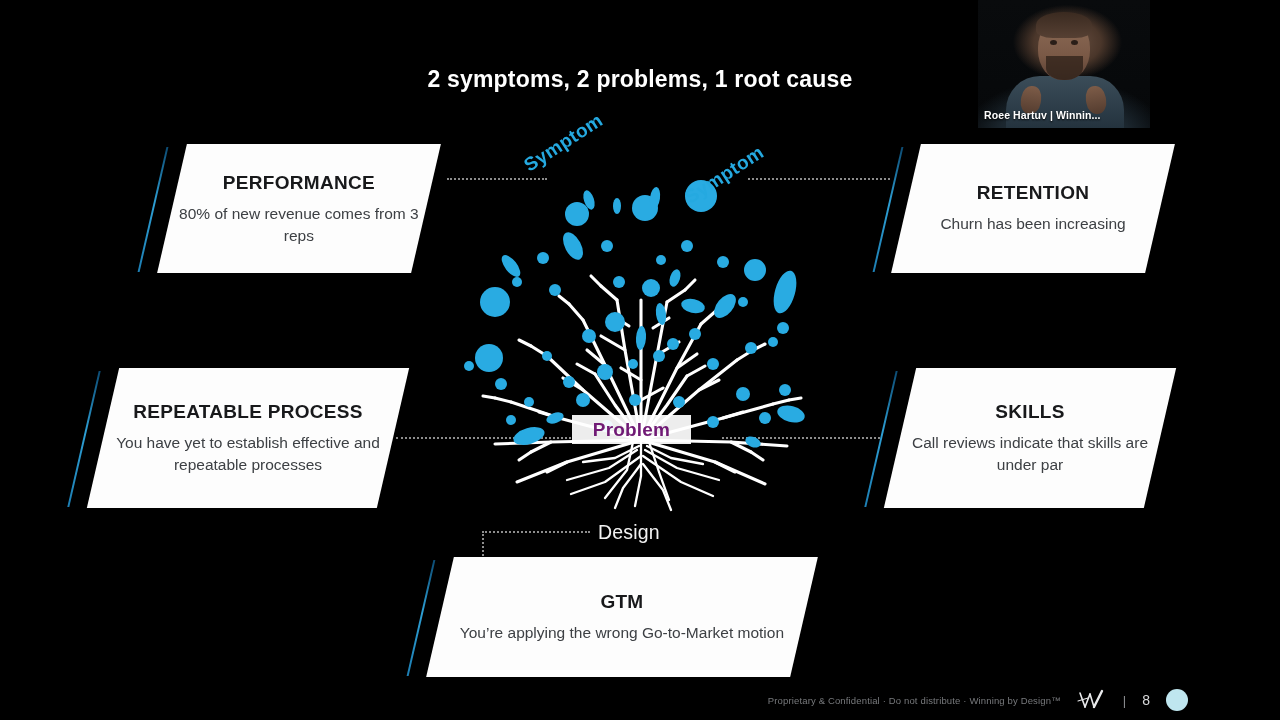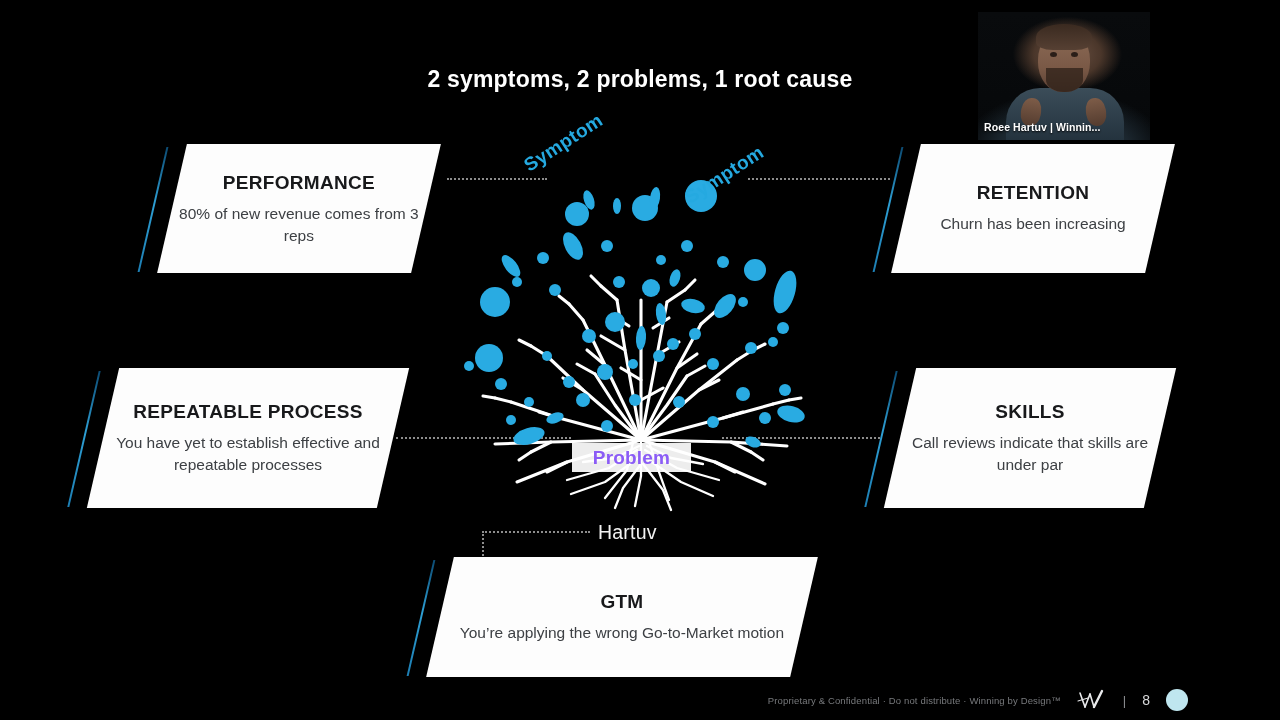--- a/index.html
+++ b/index.html
@@ -120,43 +120,42 @@
     transform-origin: left top;
   }
 
   #problem-label {
     position: absolute;
     left: 572px;
     top: 415px;
     width: 119px;
     height: 29px;
     background: rgba(255,255,255,0.93);
-    color: #8b5cf6;
+    color: #701a75;
     font-weight: bold;
     font-size: 19px;
     display: flex;
     align-items: center;
     justify-content: center;
     letter-spacing: .2px;
-    margin-top: 28px;
   }
   #cause-label {
     position: absolute;
     left: 598px;
     top: 521px;
     color: #f2f2f2;
     font-size: 19.5px;
     letter-spacing: .2px;
   }
 
   
   #webcam {
     position: absolute;
     right: 46px;
-    top: 12px;
+    top: 0;
     width: 172px;
     height: 128px;
     overflow: hidden;
     background: #05070a;
   }
   #webcam .cam-bg {
     position: absolute;
     inset: 0;
     background:
       radial-gradient(ellipse 70px 48px at 52% 33%, #6d5344 0%, #4a362a 48%, rgba(25,18,14,0) 78%),
@@ -400,21 +399,21 @@
         <ellipse cx="162" cy="56" rx="4" ry="8"></ellipse>
         <ellipse cx="220" cy="128" rx="5" ry="9" transform="rotate(18 220 128)"></ellipse>
       </g>
     </svg>
   </div>
 
   <div class="symptom-label" id="symptom-left">Symptom</div>
   <div class="symptom-label" id="symptom-right">Symptom</div>
 
   <div id="problem-label">Problem</div>
-  <div id="cause-label">Hartuv</div>
+  <div id="cause-label">Design</div>
 
   <div class="accent" style="left:152px; top:147px; height:125px;"></div>
   <div class="card" style="left:172px; top:144px; width:254px; height:129px;">
     <div class="card-inner">
       <div class="card-title">PERFORMANCE</div>
       <div class="card-desc">80% of new revenue comes from 3 reps</div>
     </div>
   </div>
 
   <div class="accent" style="left:887px; top:147px; height:125px;"></div>

